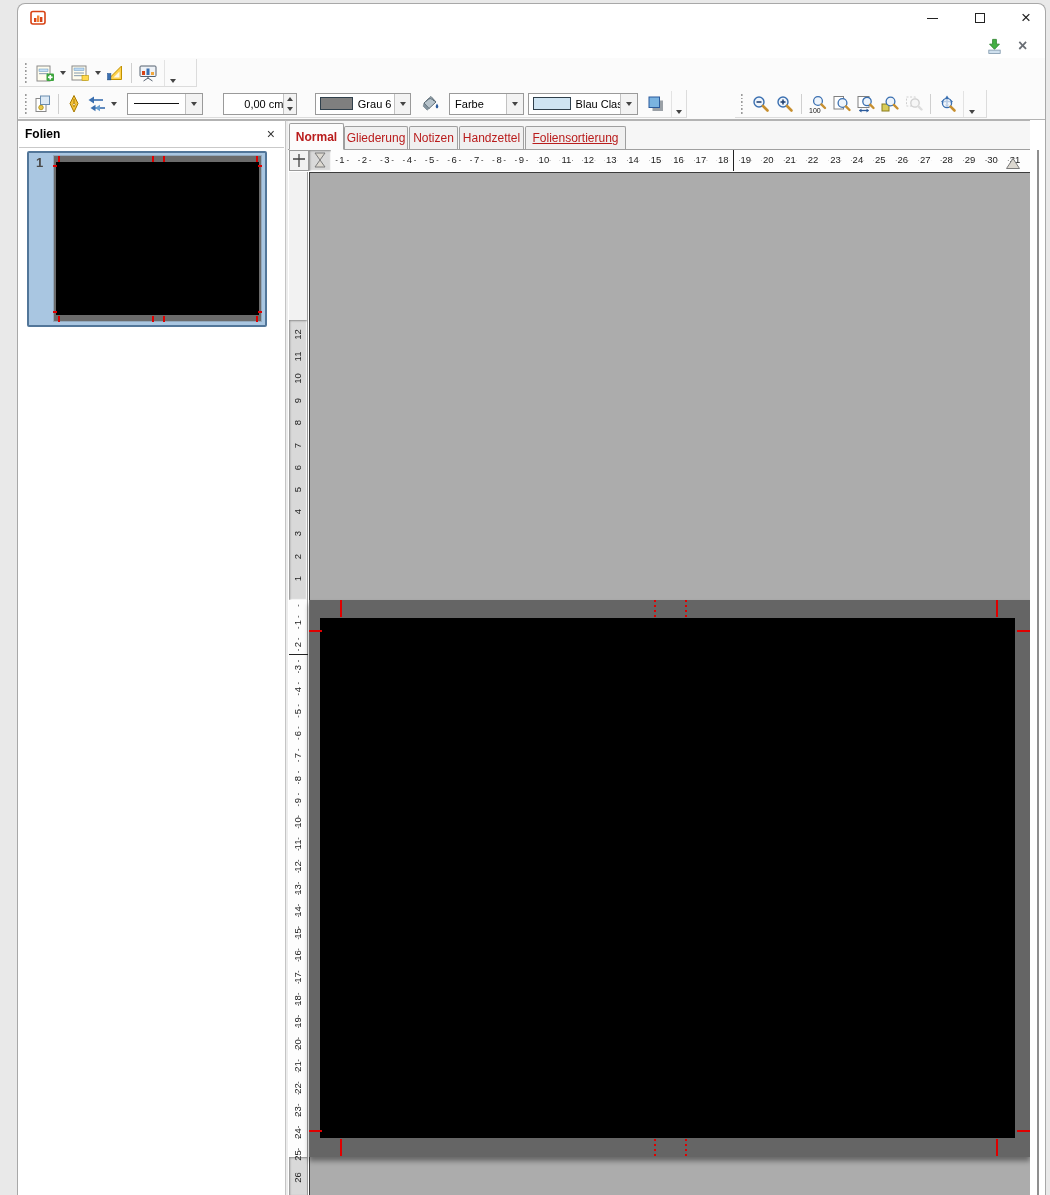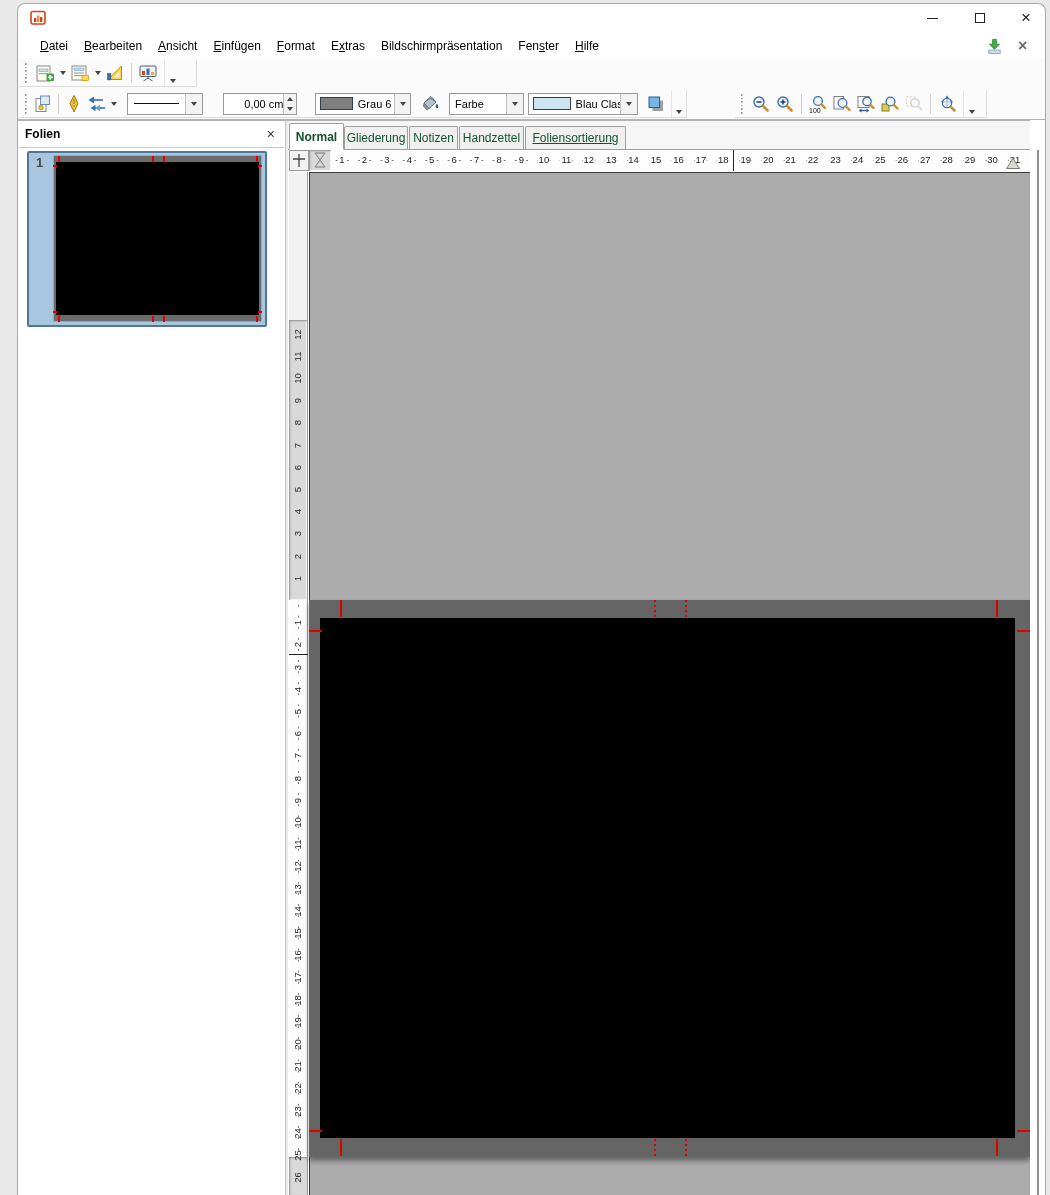--- a/index.html
+++ b/index.html
@@ -64,21 +64,21 @@
   #thumb-slide { left:53px; top:155px; width:209px; height:167px; background:#6b6b6b; border:1px solid #93a9bd; }
   #thumb-black { left:56px; top:162px; width:203px; height:153px; background:#000; }
   .tmark { position:absolute; width:2px; height:6px; background:#e00000; }
   .tmark-h { position:absolute; width:4px; height:2px; background:#e00000; }
 
   #panel-sep { left:285px; top:120px; width:3px; height:1075px; background:#ececec; border-left:1px solid #c4c4c4; border-top:1px solid #b3b3b3; }
 
   
   #tabbar { left:288px; top:120px; width:742px; height:30px; background:#f6f6f6; border-top:1px solid #b3b3b3; border-bottom:1px solid #9f9f9f; }
   .tab { position:absolute; bottom:0; height:23px; background:#f0f0f0; border:1px solid #9f9f9f; border-bottom:none;
-         display:flex; align-items:center; justify-content:center; font-size:12px; color:#14532d; padding:0 9px; border-radius:2px 2px 0 0; }
+         display:flex; align-items:center; justify-content:center; font-size:12px; color:#b91c1c; padding:0 9px; border-radius:2px 2px 0 0; }
   .tab.active { height:27px; background:#fcfcfc; font-weight:bold; bottom:-1px; border-bottom:1px solid #fcfcfc; z-index:2; }
 
   
   #ruler-corner { left:289px; top:150px; width:20px; height:21px; background:#f2f2f2; border:1px solid #9a9a9a; }
   #hruler-recessed { left:309px; top:150px; width:22px; height:21px; background:#d9d9d9;
       box-shadow:inset 1px 1px 2px rgba(0,0,0,.35), inset -1px -1px 1px rgba(255,255,255,.9); }
   #hruler { left:331px; top:150px; width:699px; height:21px; background:#fdfdfd;
       background-image:radial-gradient(circle,#777 0.7px,transparent 1.1px); background-size:11.21px 21px; }
   .hnum { position:absolute; top:4px; transform:translateX(-50%); font-size:9.5px; color:#222; background:#fdfdfd; padding:0 1px; }
   #hruler-cursor { left:733px; top:150px; width:1px; height:21px; background:#222; }
@@ -129,31 +129,20 @@
   <div id="btn-min" class="abs wbtn">
       <span></span>
     </div>
   <div id="btn-max" class="abs wbtn">
       <span></span>
     </div>
   <div id="btn-close" class="abs wbtn">
       <span>×</span>
     </div>
 
-  <div id="menubar" class="abs">
-      <div class="menu-item"><u>D</u>atei</div>
-      <div class="menu-item"><u>B</u>earbeiten</div>
-      <div class="menu-item"><u>A</u>nsicht</div>
-      <div class="menu-item"><u>E</u>infügen</div>
-      <div class="menu-item"><u>F</u>ormat</div>
-      <div class="menu-item">E<u>x</u>tras</div>
-      <div class="menu-item">Bildschirmpräsentation</div>
-      <div class="menu-item">Fen<u>s</u>ter</div>
-      <div class="menu-item"><u>H</u>ilfe</div>
-    </div>
   <div id="menu-right" class="abs">
     <span>
       <svg width="19" height="19" viewBox="0 0 20 20">
           <path d="M8 2.5 h4 v5 h3.2 L10 13 L4.8 7.5 H8 Z" fill="#44b044" stroke="#1e7a1e" stroke-width="0.8"></path>
           <rect x="4" y="13.8" width="12" height="3.6" fill="#cfe0ee" stroke="#7a93a8" stroke-width="0.8"></rect>
         </svg>
     </span>
     <span id="close-doc-icon">×</span>
   </div>
 

